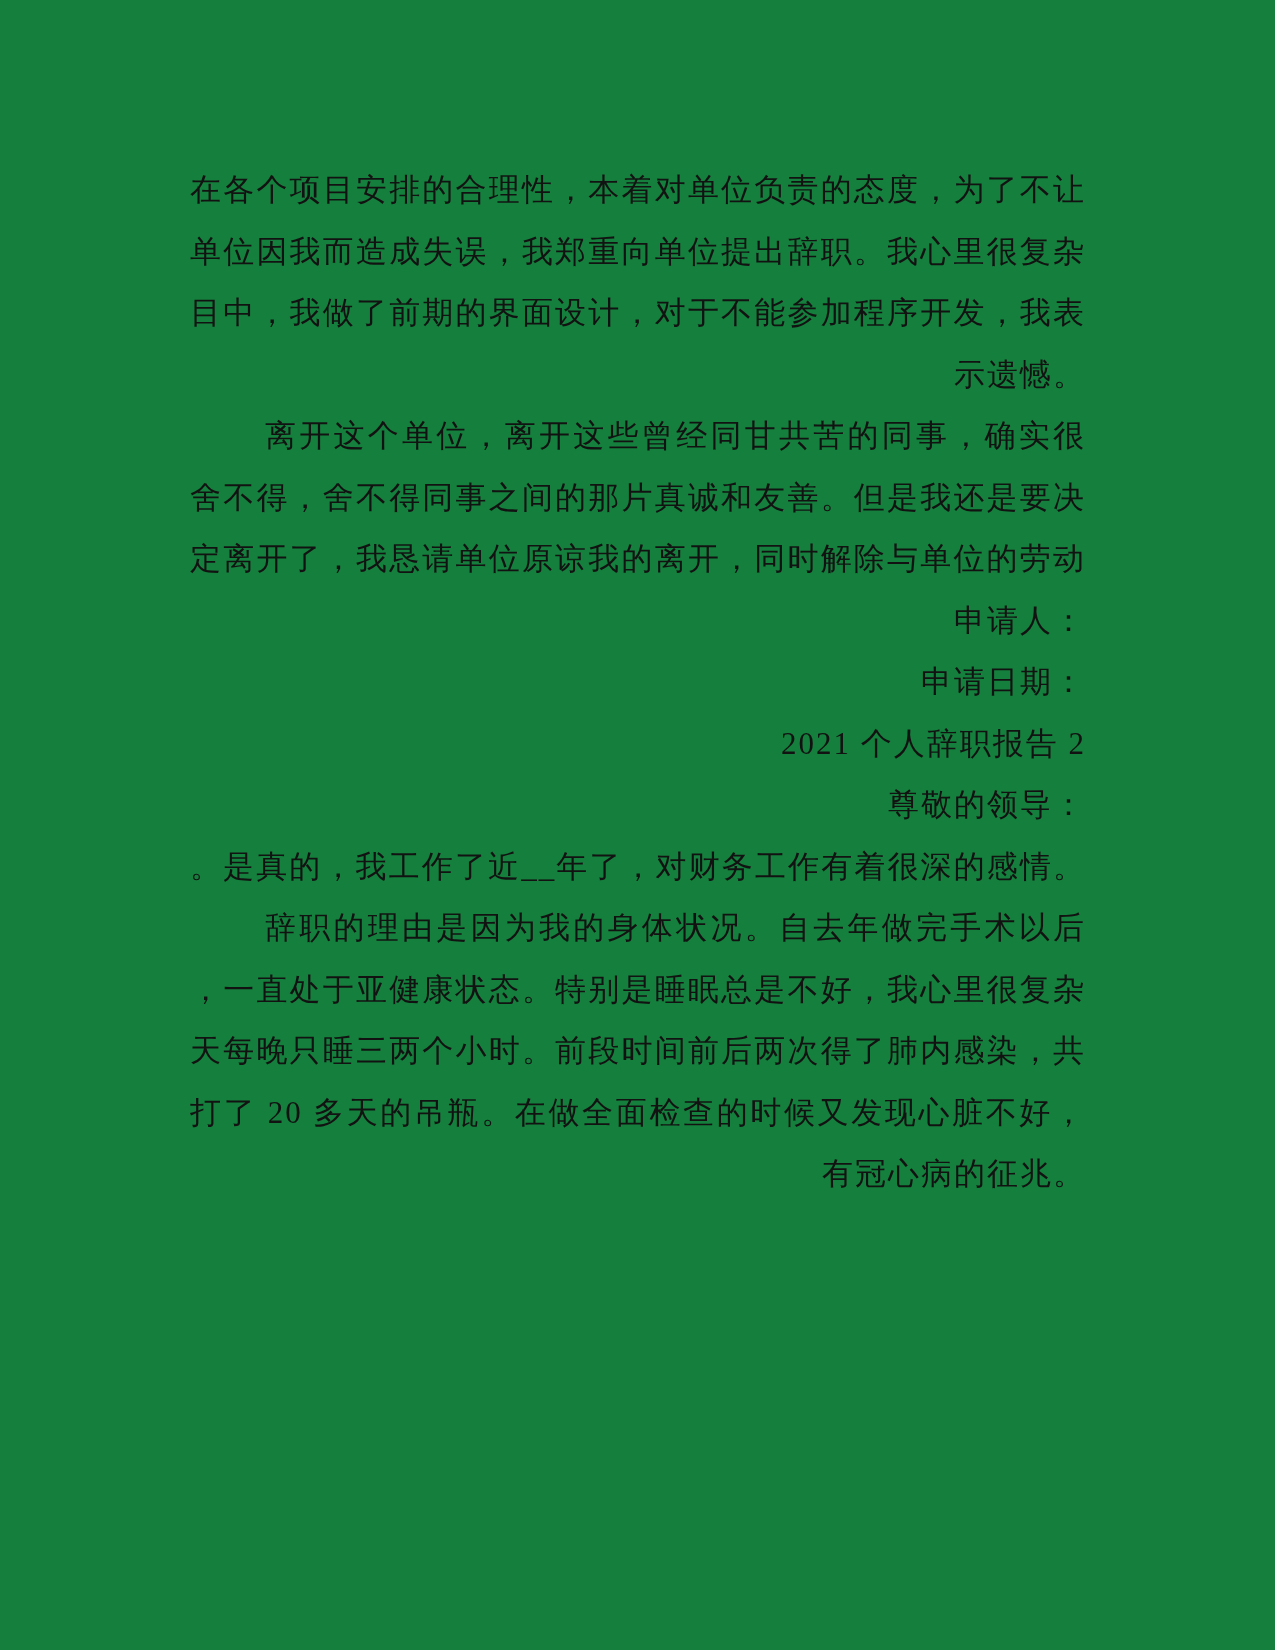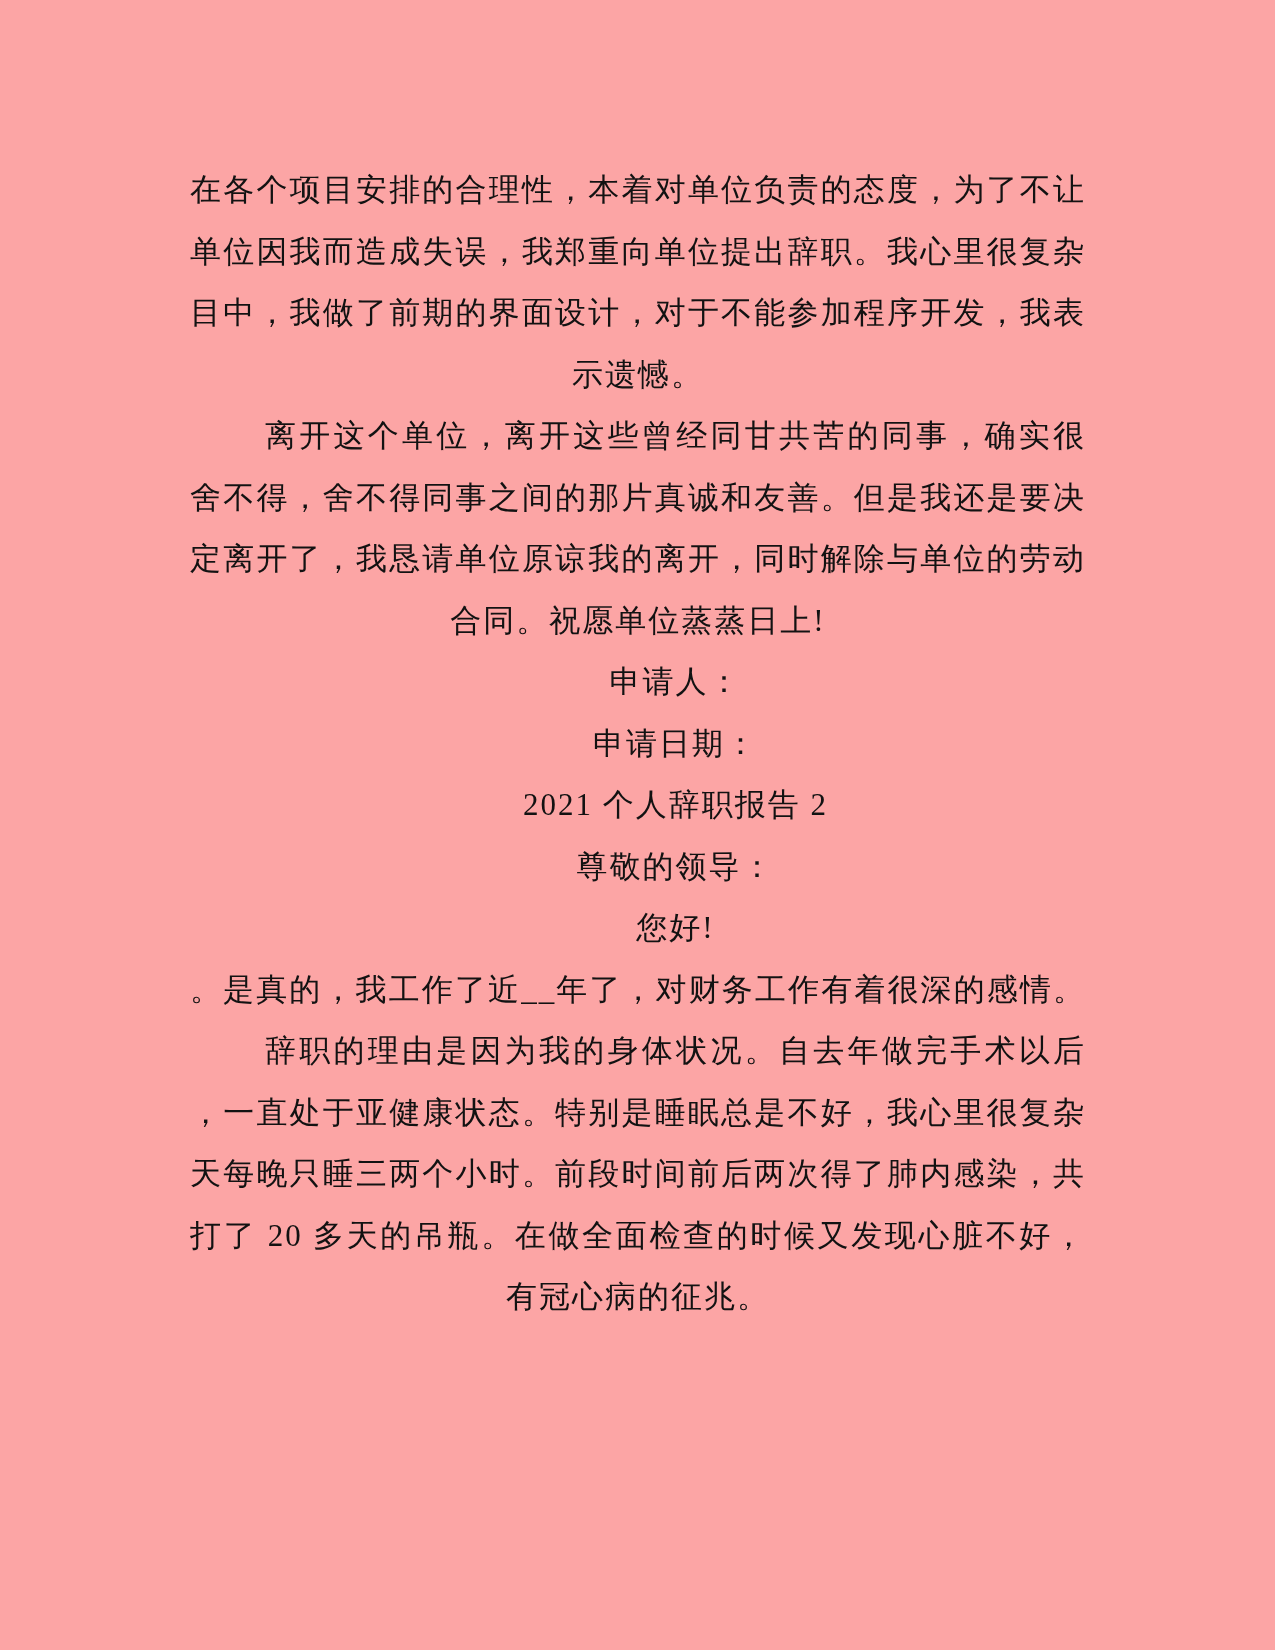--- a/index.html
+++ b/index.html
@@ -10,37 +10,37 @@
     width: 1275px;
     height: 1650px;
     background: #ffffff;
     position: relative;
     font-family: "Liberation Serif", "DejaVu Serif", serif;
     overflow: hidden;
   }
   .page {
     position: absolute;
     inset: 0;
-    background: #fca5a5;
+    background: #15803d;
   }
   .doc-body {
     position: absolute;
     left: 190px;
     top: 159px;
     width: 896px;
   }
   .line {
     height: 61.5px;
     line-height: 61.5px;
     font-size: 31px;
     letter-spacing: 2px;
     color: #121212;
     white-space: pre-wrap;
     overflow: hidden;
-    text-align: center;
+    text-align: right;
   }
   
   .line.j {
     text-align: justify;
     text-align-last: justify;
   }
   
   .line.ind {
     text-indent: 75px;
   }
@@ -50,26 +50,24 @@
 
 <div class="page">
   <div class="doc-body" style="color: rgb(18, 18, 18);">
       <div class="line j">在各个项目安排的合理性，本着对单位负责的态度，为了不让</div>
       <div class="line j">单位因我而造成失误，我郑重向单位提出辞职。我心里很复杂</div>
       <div class="line j">目中，我做了前期的界面设计，对于不能参加程序开发，我表</div>
       <div class="line">示遗憾。</div>
       <div class="line ind j">离开这个单位，离开这些曾经同甘共苦的同事，确实很</div>
       <div class="line j">舍不得，舍不得同事之间的那片真诚和友善。但是我还是要决</div>
       <div class="line j">定离开了，我恳请单位原谅我的离开，同时解除与单位的劳动</div>
-      <div class="line">合同。祝愿单位蒸蒸日上!</div>
       <div class="line ind">申请人：</div>
       <div class="line ind">申请日期：</div>
       <div class="line ind">2021 个人辞职报告 2</div>
       <div class="line ind">尊敬的领导：</div>
-      <div class="line ind">您好!</div>
       <div class="line j">。是真的，我工作了近__年了，对财务工作有着很深的感情。</div>
       <div class="line ind j">辞职的理由是因为我的身体状况。自去年做完手术以后</div>
       <div class="line j">，一直处于亚健康状态。特别是睡眠总是不好，我心里很复杂</div>
       <div class="line j">天每晚只睡三两个小时。前段时间前后两次得了肺内感染，共</div>
       <div class="line j">打了 20 多天的吊瓶。在做全面检查的时候又发现心脏不好，</div>
       <div class="line">有冠心病的征兆。</div>
     </div>
 </div>
 
 </body></html>

